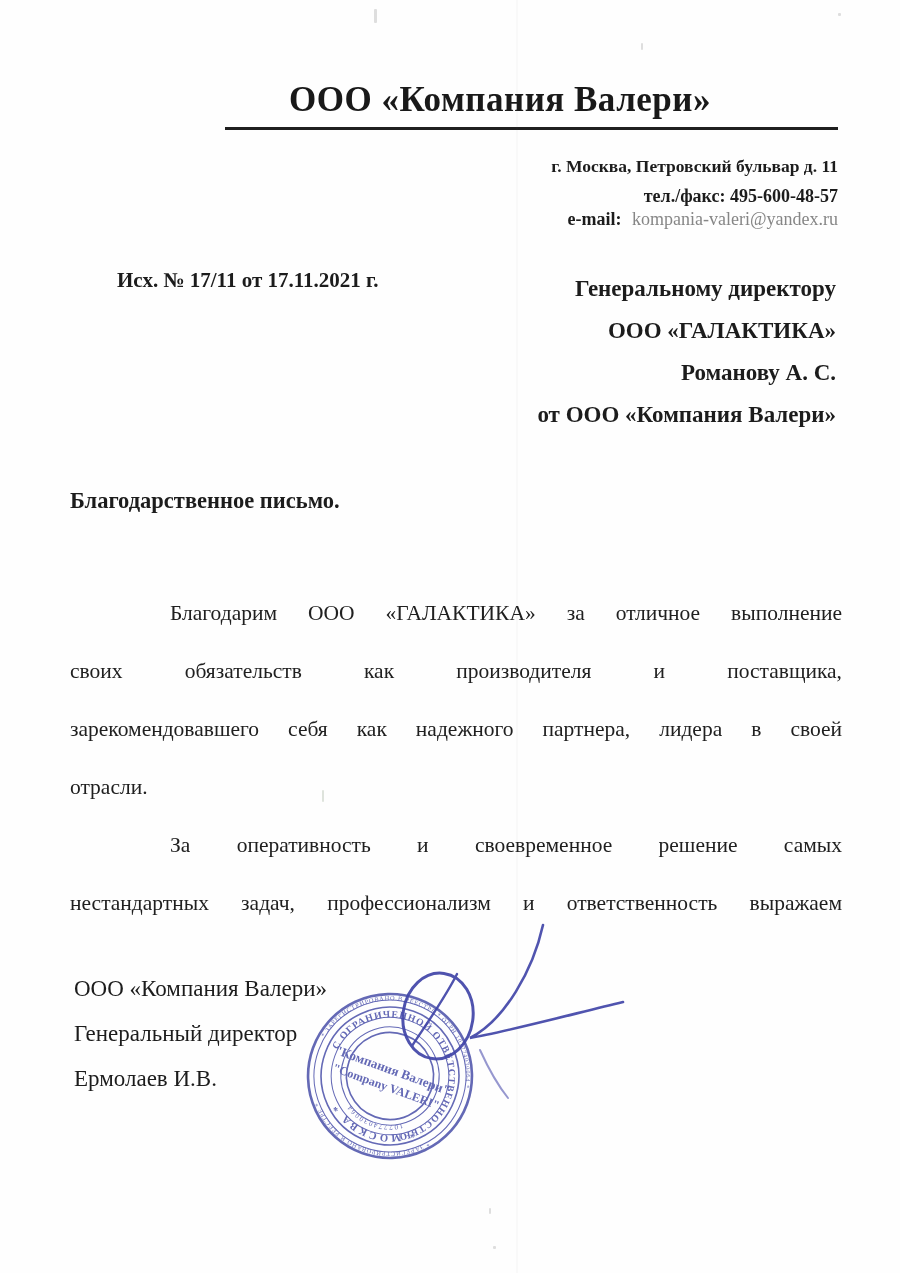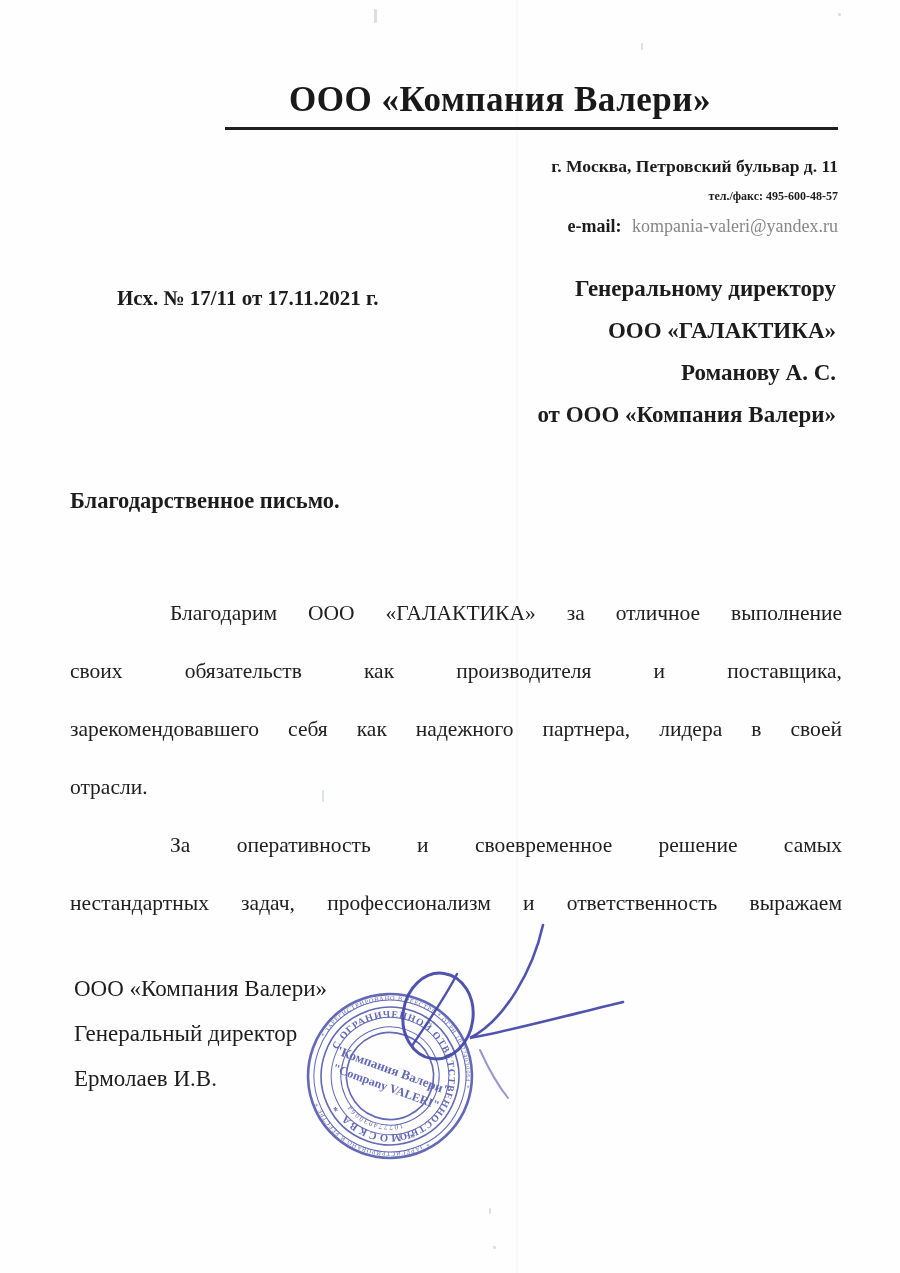--- a/index.html
+++ b/index.html
@@ -14,27 +14,27 @@
 
   
   .company-title {
     top:80px; left:160px; width:680px; text-align:center;
     font-size:35px; font-weight:bold; letter-spacing:0.5px; line-height:40px;
     color:#191919;
   }
   .header-rule { top:127px; left:225px; width:613px; height:3px; background:#1f1f1f; }
   .contact { top:155px; right:62px; text-align:right; }
   .contact-address { font-size:17.5px; font-weight:bold; line-height:22px; margin-bottom:8px; }
-  .contact-phone   { font-size:12px;   font-weight:bold; line-height:22px; margin-bottom:7px; }
+  .contact-phone   { font-size:18px;   font-weight:bold; line-height:22px; }
   .contact-email   { font-size:18px; line-height:24px; }
   .contact-email .lbl { font-weight:bold; color:#1c1c1c; }
   .contact-email .val { font-weight:normal; color:#868686; margin-left:6px; }
 
   
-  .ref-line { top:286px; left:117px; font-size:21px; font-weight:bold; }
+  .ref-line { top:268px; left:117px; font-size:21px; font-weight:bold; }
   .recipient { top:268px; right:64px; text-align:right; font-weight:bold;
                font-size:23px; line-height:42px; }
 
   
   .subject { top:488px; left:70px; width:772px; 
              font-size:22.5px; font-weight:bold; }
   .body-text { top:571px; left:70px; width:772px; font-size:21.5px; color:#202020; }
   .body-text .para { margin-top:6px; }
   .body-text .para:first-child { margin-top:0; }
   .bline { line-height:32px; text-align:justify; text-align-last:justify;margin-top:26px; }

